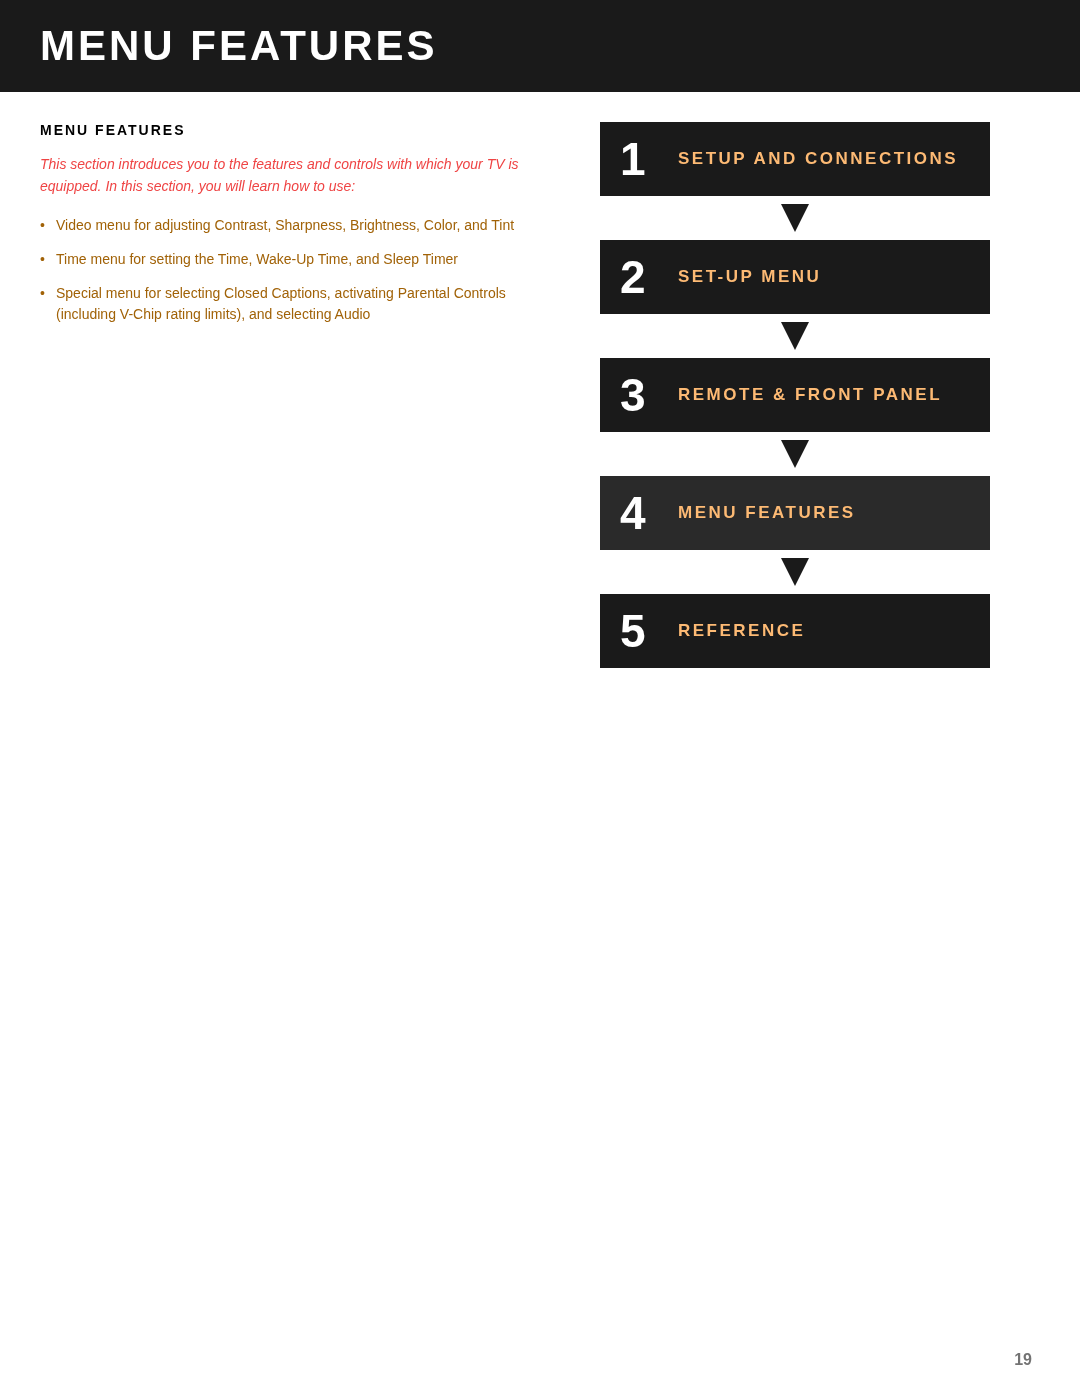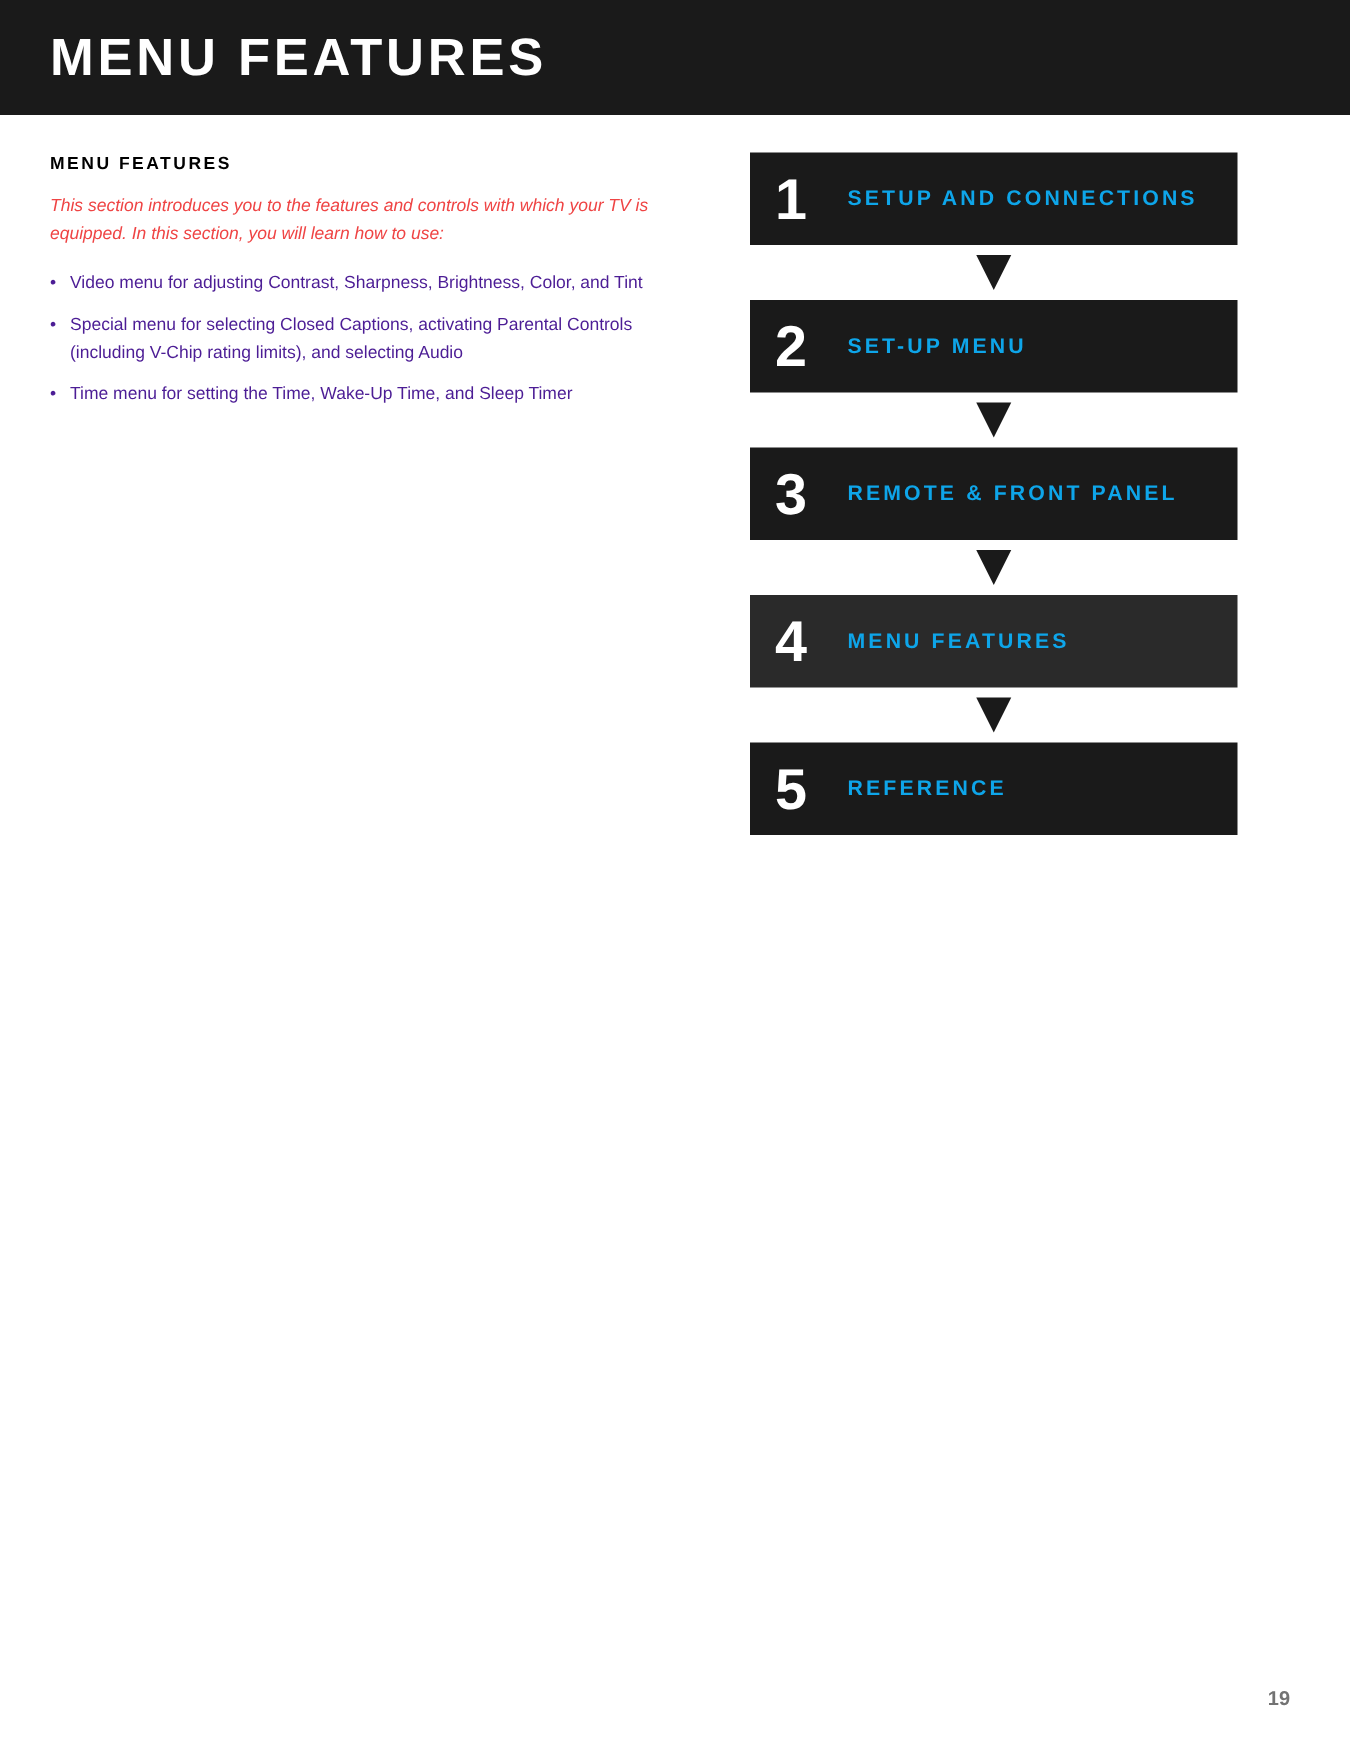--- a/index.html
+++ b/index.html
@@ -61,21 +61,21 @@
       color: #ef4444;
       margin-bottom: 18px;
       font-style: italic;
     }
 
     .bullet-list {
       list-style: none;
       padding: 0;
       font-size: 14px;
       line-height: 1.55;
-      color: #4c1d95;
+      color: #a16207;
     }
 
     .bullet-list li {
       padding-left: 16px;
       position: relative;
       margin-bottom: 12px;
     }
 
     .bullet-list li::before {
       content: "•";
@@ -112,21 +112,21 @@
       color: #ffffff;
       min-width: 44px;
     }
 
     .nav-item .nav-label {
       font-size: 17px;
       font-weight: 900;
       letter-spacing: 2.5px;
       text-transform: uppercase;
       font-family: Arial Black, Arial, sans-serif;
-      color: #0ea5e9;
+      color: #fdba74;
     }
 
     .nav-item-active {
       background: #2a2a2a;
     }
 
     .arrow-connector {
       display: flex;
       justify-content: center;
       align-items: center;
@@ -157,22 +157,22 @@
   <h1>Menu Features</h1>
 </div>
 
 <div class="main-content">
 
   <div class="left-column">
     <div class="section-title">Menu Features</div>
     <p class="section-body">This section introduces you to the features and controls with which your TV is equipped. In this section, you will learn how to use:</p>
     <ul class="bullet-list">
       <li>Video menu for adjusting Contrast, Sharpness, Brightness, Color, and Tint</li>
+      <li>Time menu for setting the Time, Wake-Up Time, and Sleep Timer</li>
       <li>Special menu for selecting Closed Captions, activating Parental Controls (including V-Chip rating limits), and selecting Audio</li>
-      <li>Time menu for setting the Time, Wake-Up Time, and Sleep Timer</li>
     </ul>
   </div>
 
   <div class="right-column">
 
     <div class="nav-item">
       <span class="nav-number">1</span>
       <span class="nav-label">Setup and Connections</span>
     </div>
 

